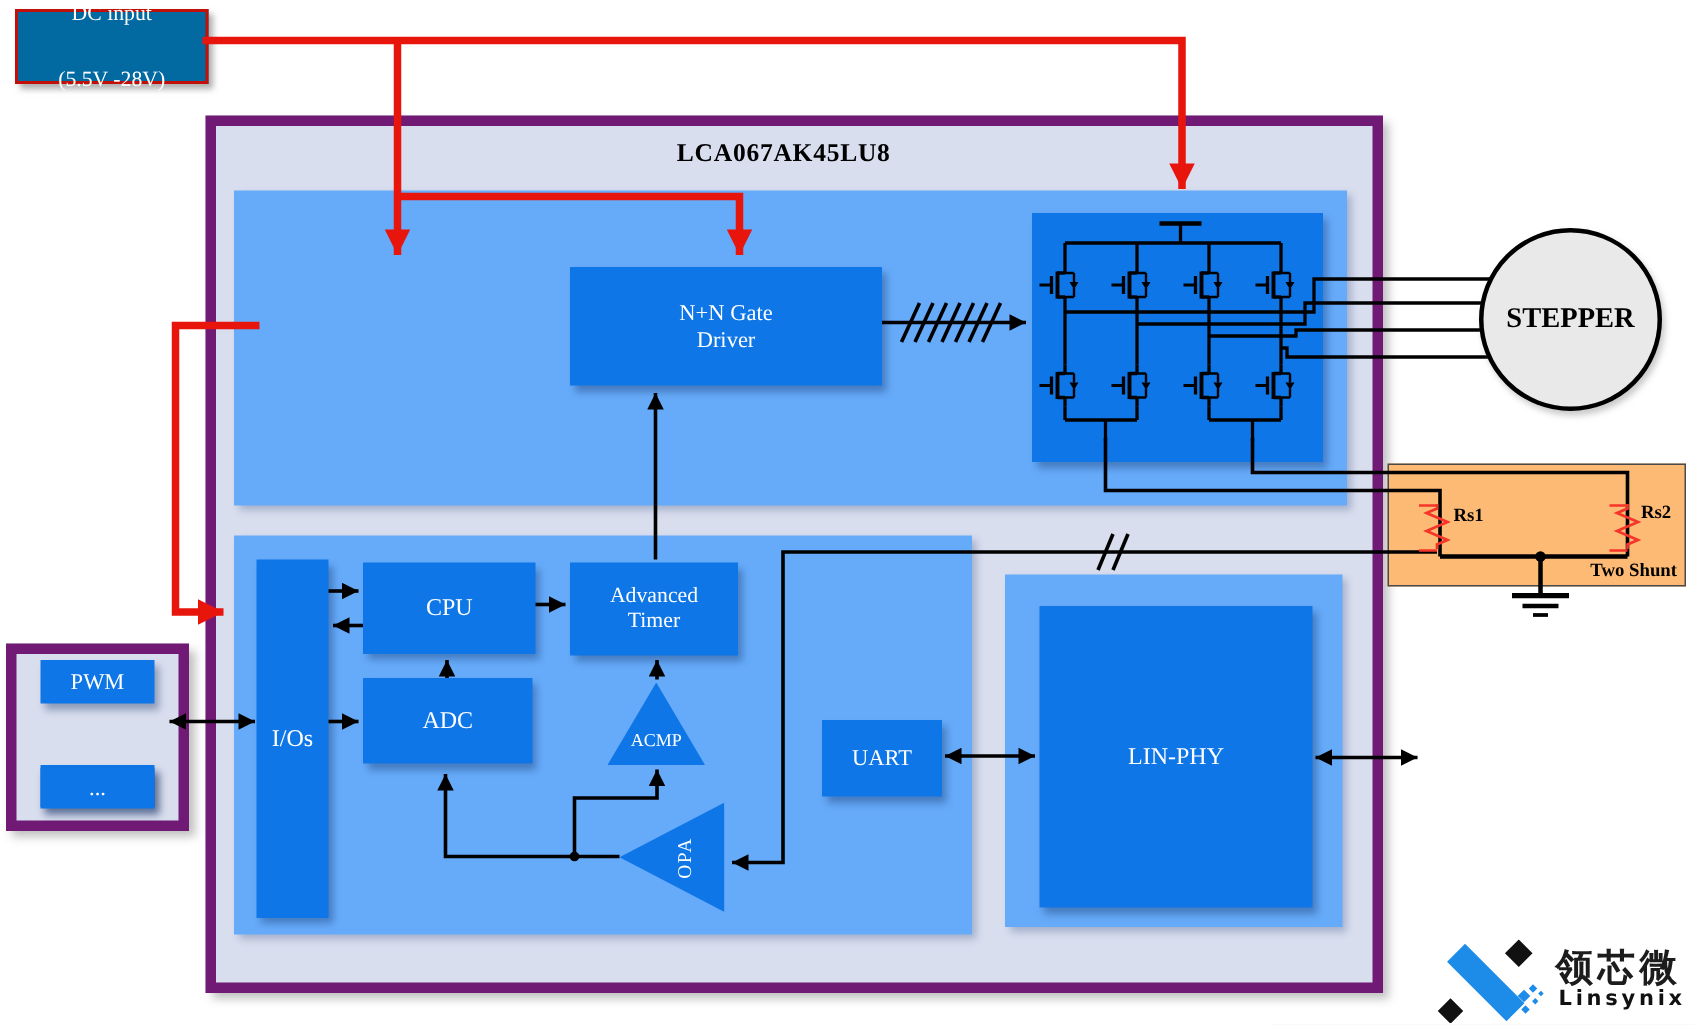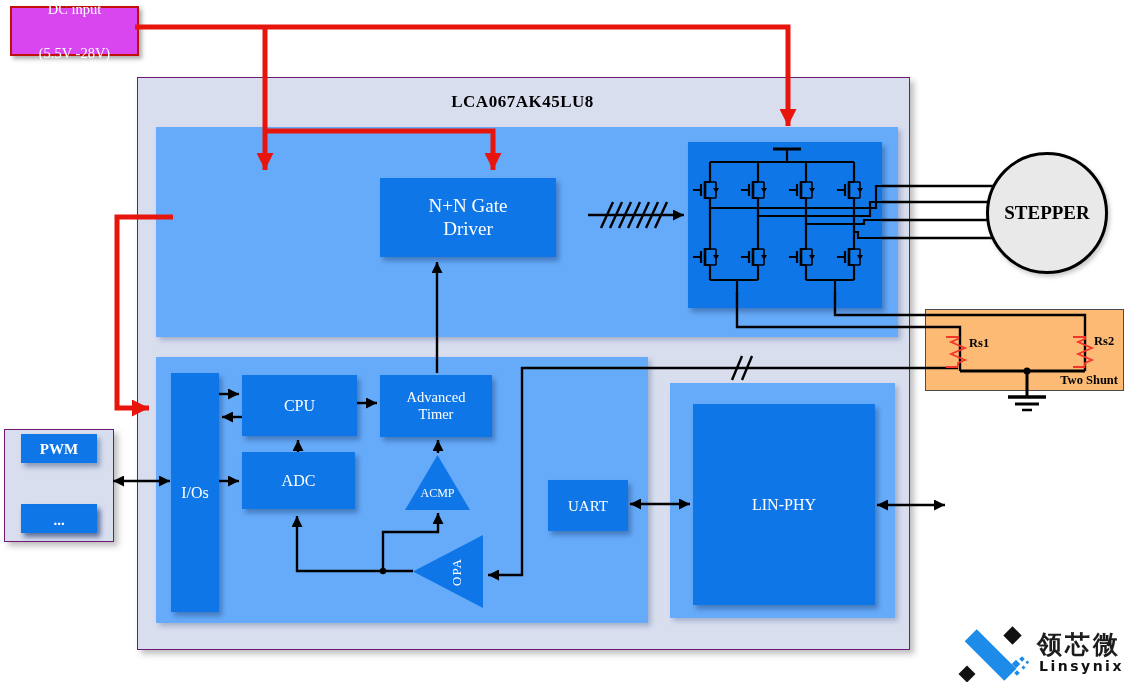--- a/index.html
+++ b/index.html
@@ -1,27 +1,27 @@
 <!DOCTYPE html>
 <html><head>
 <meta charset="utf-8">
 <style>
   html,body{margin:0;padding:0;background:#fff;}
   .stage{position:relative;width:1130px;height:683px;background:#ffffff;
          font-family:"Liberation Serif",serif;overflow:hidden;}
   
-  .panel{position:absolute;background:#d9deef;border:1px solid #701a75;
-         box-shadow:4px 4px 6px rgba(110,110,110,.45);font-weight:bold;}
+  .panel{position:absolute;background:#d9deef;border:7px solid #701a75;
+         box-shadow:4px 4px 6px rgba(110,110,110,.45);}
   .region{position:absolute;background:#66abfa;box-shadow:3px 3px 5px rgba(40,70,120,.30);}
   .blk{position:absolute;background:#0f76e8;color:#fff;display:flex;flex-direction:column;
        align-items:center;justify-content:center;text-align:center;
        box-shadow:3px 4px 5px rgba(15,45,95,.38);line-height:1.2;}
   .chip-title{position:absolute;left:137px;top:92px;width:771px;text-align:center;
        font-size:17px;font-weight:bold;color:#000;letter-spacing:.5px;}
-  .dcbox{position:absolute;left:10px;top:6px;width:125px;height:46px;background:#d946ef;
+  .dcbox{position:absolute;left:10px;top:6px;width:125px;height:46px;background:#0369a1;
        border:2px solid #c11008;box-shadow:3px 3px 4px rgba(110,110,110,.55);
        color:#fff;font-size:14.5px;display:flex;flex-direction:column;align-items:center;
        justify-content:center;line-height:20px;gap:24px;}
   .stepper{position:absolute;left:986px;top:152px;width:116px;height:116px;border-radius:50%;
        background:#e9e9e9;border:3.5px solid #000;display:flex;align-items:center;
        justify-content:center;font-size:19px;font-weight:bold;color:#000;z-index:6;
        box-shadow:2px 3px 4px rgba(120,120,120,.4);}
   .shuntbox{position:absolute;left:925px;top:309px;width:197px;height:80px;background:#fdba74;
        border:1.5px solid #4a4a4a;z-index:1;}
   .shunt-label{position:absolute;font-size:12.5px;font-weight:bold;color:#000;}
@@ -53,21 +53,21 @@
 
   <div class="panel" style="left:137px;top:77px;width:771px;height:571px;"></div>
   <div class="chip-title">LCA067AK45LU8</div>
 
   <div class="region" style="left:156px;top:127px;width:742px;height:210px;"></div>
 
   <div class="region" style="left:156px;top:357px;width:492px;height:266px;"></div>
 
   <div class="region" style="left:670px;top:383px;width:225px;height:235px;"></div>
 
-  <div class="blk" style="left:380px;top:178px;width:176px;height:79px;font-size:19px;">
+  <div class="blk" style="left:380px;top:178px;width:208px;height:79px;font-size:15px;">
     <span class="lbl">N+N Gate</span>
     <span class="lbl">Driver</span>
   </div>
   <div class="blk" style="left:688px;top:142px;width:194px;height:166px;"></div>
 
   <div class="blk" style="left:171px;top:373px;width:48px;height:239px;font-size:16px;">
     <span class="lbl">I/Os</span>
   </div>
   <div class="blk" style="left:242px;top:375px;width:115px;height:61px;font-size:16px;">
     <span class="lbl">CPU</span>

